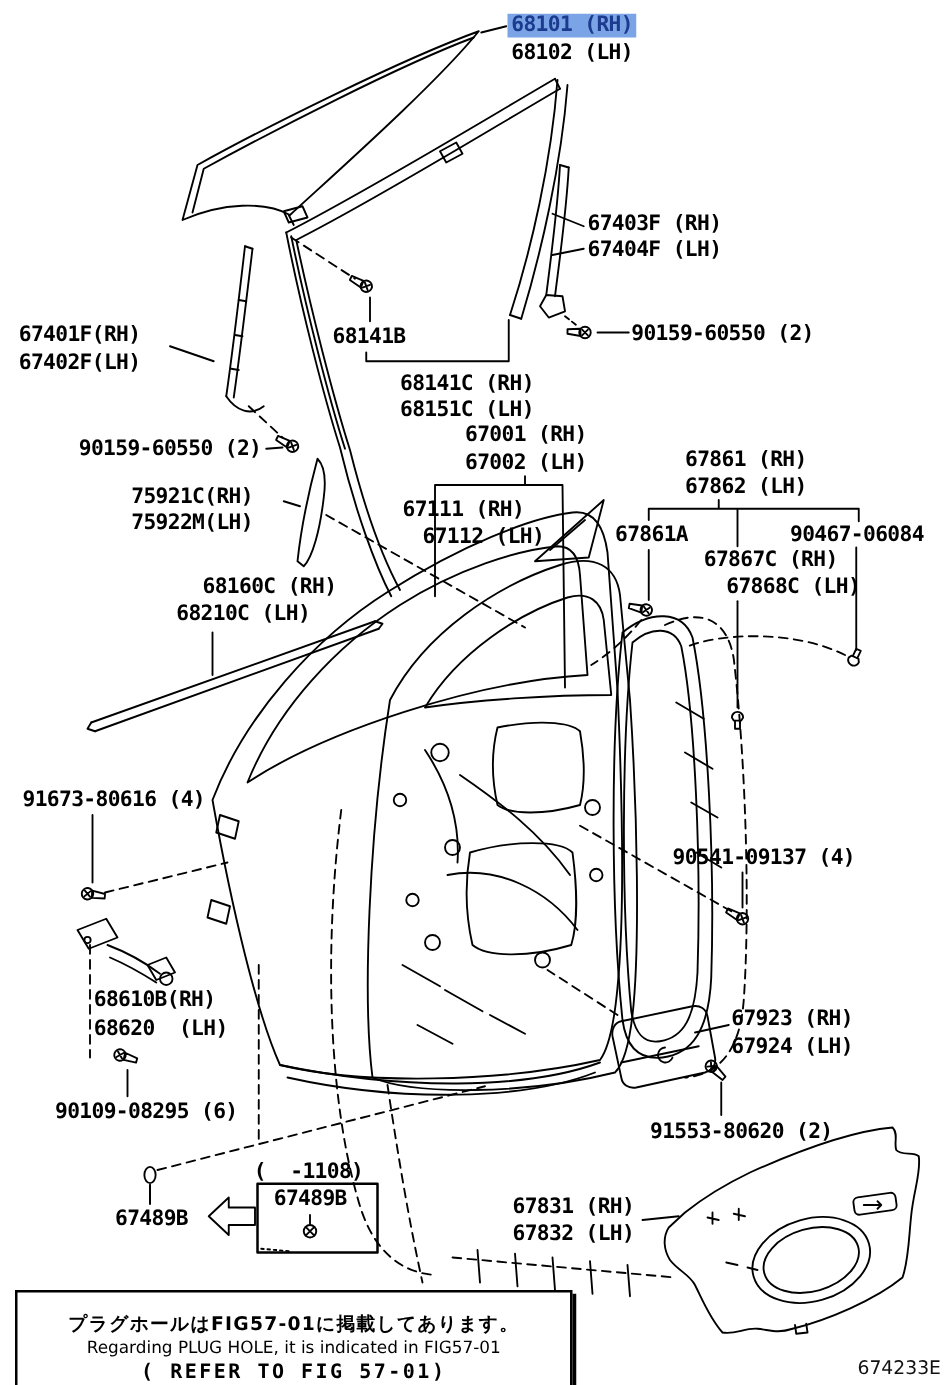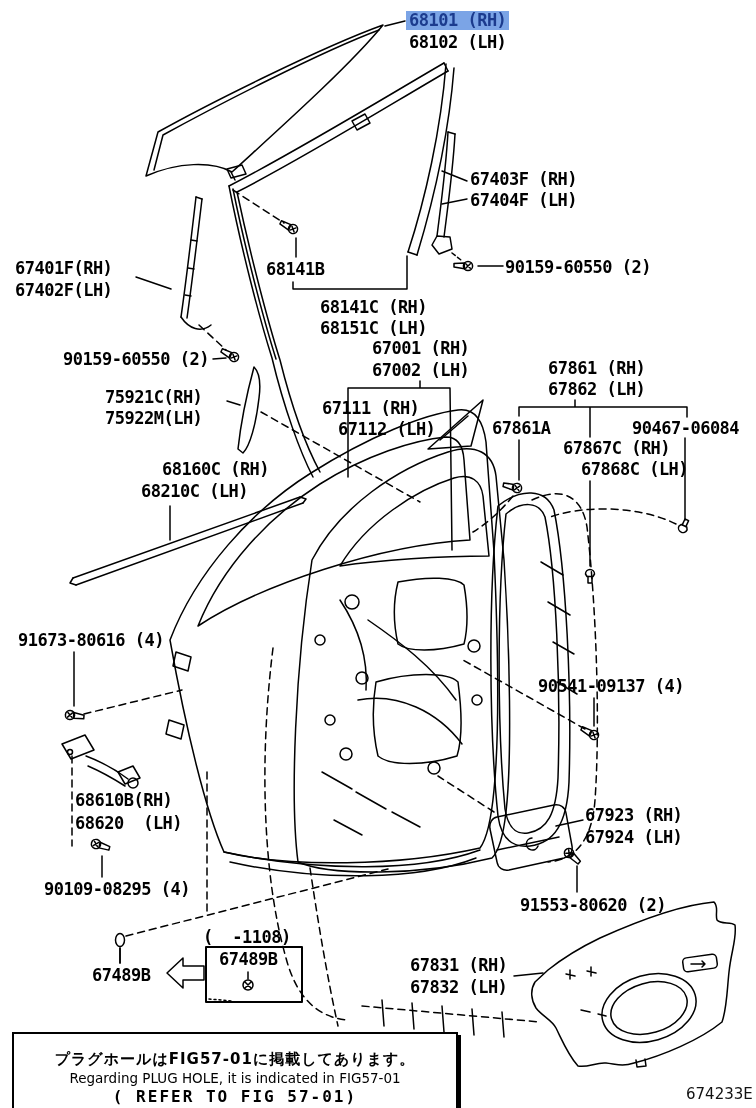--- a/index.html
+++ b/index.html
@@ -240,21 +240,21 @@
       <div class="part-label" style="left: 492px; top: 419px;">67861A</div>
       <div class="part-label" style="left: 632px; top: 419px;">90467-06084</div>
       <div class="part-label" style="left: 563px; top: 439px;">67867C (RH)</div>
       <div class="part-label" style="left: 563px; top: 460px; margin-left: 18px;">67868C (LH)</div>
       <div class="part-label" style="left: 141px; top: 460px; margin-left: 21px;">68160C (RH)</div>
       <div class="part-label" style="left: 141px; top: 482px;">68210C (LH)</div>
       <div class="part-label" style="left: 18px; top: 631px;">91673-80616 (4)</div>
       <div class="part-label" style="left: 538px; top: 677px;">90541-09137 (4)</div>
       <div class="part-label" style="left: 75px; top: 791px;">68610B(RH)</div>
       <div class="part-label" style="left: 75px; top: 814px;">68620  (LH)</div>
-      <div class="part-label" style="left: 44px; top: 880px;">90109-08295 (4)</div>
+      <div class="part-label" style="left: 44px; top: 880px;">90109-08295 (6)</div>
       <div class="part-label" style="left: 585px; top: 806px;">67923 (RH)</div>
       <div class="part-label" style="left: 585px; top: 828px;">67924 (LH)</div>
       <div class="part-label" style="left: 520px; top: 896px;">91553-80620 (2)</div>
       <div class="part-label" style="left: 203px; top: 928px;">(  -1108)</div>
       <div class="part-label" style="left: 219px; top: 950px;">67489B</div>
       <div class="part-label" style="left: 92px; top: 966px;">67489B</div>
       <div class="part-label" style="left: 410px; top: 956px;">67831 (RH)</div>
       <div class="part-label" style="left: 410px; top: 978px;">67832 (LH)</div>
     </div>
 

